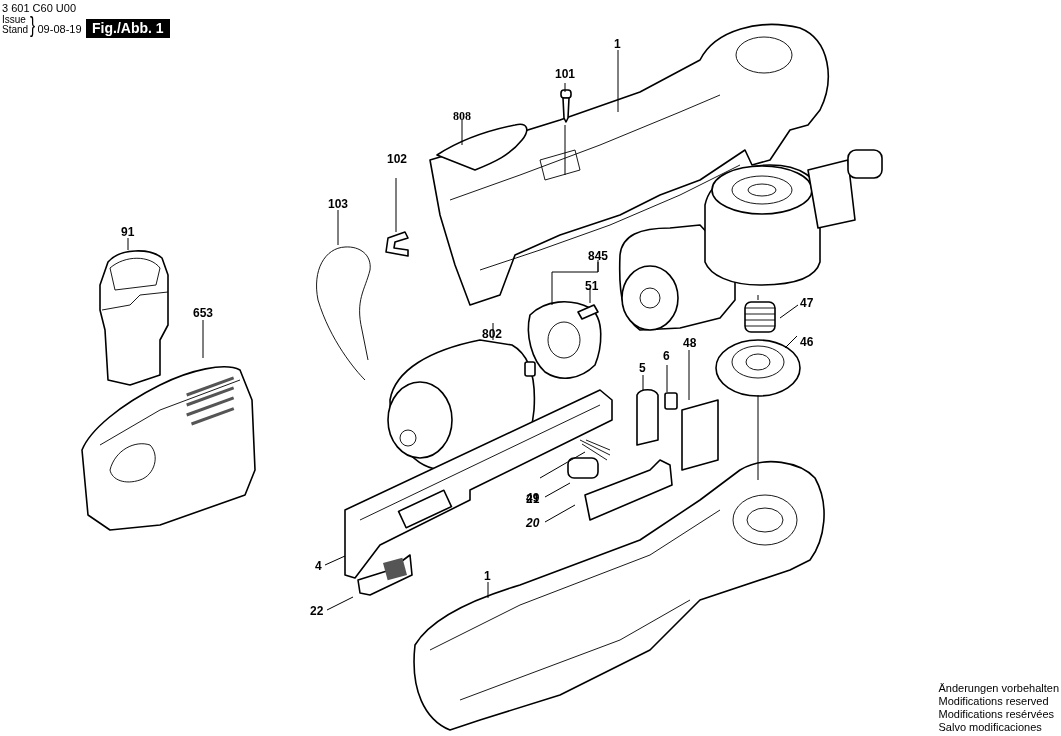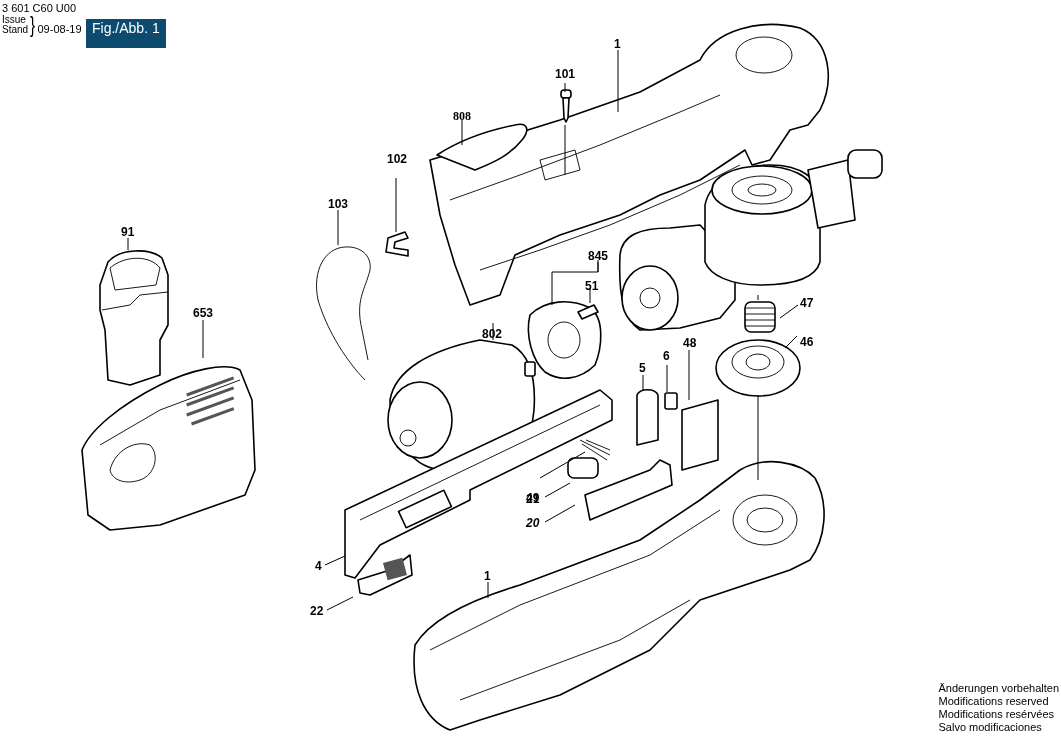--- a/index.html
+++ b/index.html
@@ -5,22 +5,22 @@
     html, body { margin: 0; padding: 0; background: #ffffff; }
     body { width: 1061px; height: 736px; position: relative; overflow: hidden;
            font-family: "Liberation Sans", sans-serif; color: #000; }
     #canvas { position: absolute; left: 0; top: 0; }
     .hdr { position: absolute; font-size: 11px; line-height: 12px; }
     #doc-number { left: 2px; top: 2px; font-size: 11px; }
     #issue-block { left: 2px; top: 15px; display: flex; align-items: flex-end; }
     #issue-labels { font-size: 10px; line-height: 10px; }
     #issue-brace { font-size: 22px; line-height: 20px; margin: 0 1px; transform: scaleX(0.7); }
     #issue-date { font-size: 11px; }
-    #fig-badge { position: absolute; left: 86px; top: 19px; background: #0c4a6e; color: #fff;
-                 font-weight: normal; font-size: 14px; padding: 0 6px; height: 29px; line-height: 19px; }
+    #fig-badge { position: absolute; left: 86px; top: 19px; background: #000000; color: #fff;
+                 font-weight: bold; font-size: 14px; padding: 0 6px; height: 19px; line-height: 19px; }
     #footer { position: absolute; right: 2px; top: 682px; font-size: 11px; line-height: 13px; text-align: left; }
     .callout { position: absolute; font-weight: bold; font-size: 12px; line-height: 12px; }
     svg .part { fill: #fff; stroke: #000; stroke-width: 1.6; stroke-linejoin: round; }
     svg .thin { fill: none; stroke: #000; stroke-width: 0.9; }
     svg .lead { fill: none; stroke: #000; stroke-width: 1; }
     svg .hatch { fill: #555; }
   </style>
 </head>
 <body>
 

